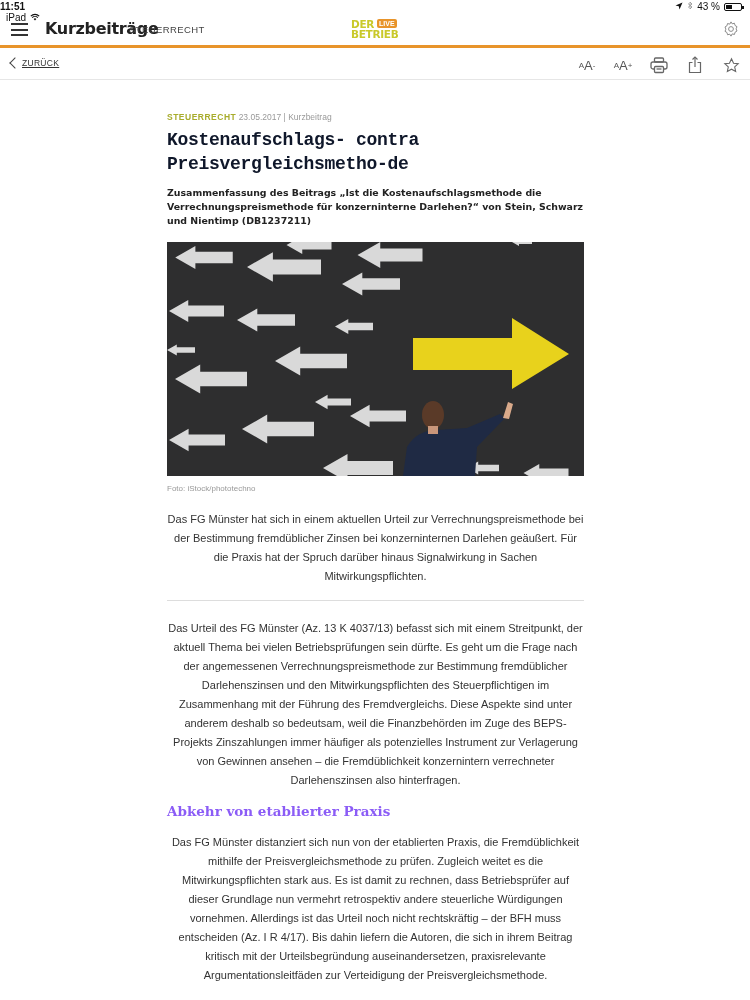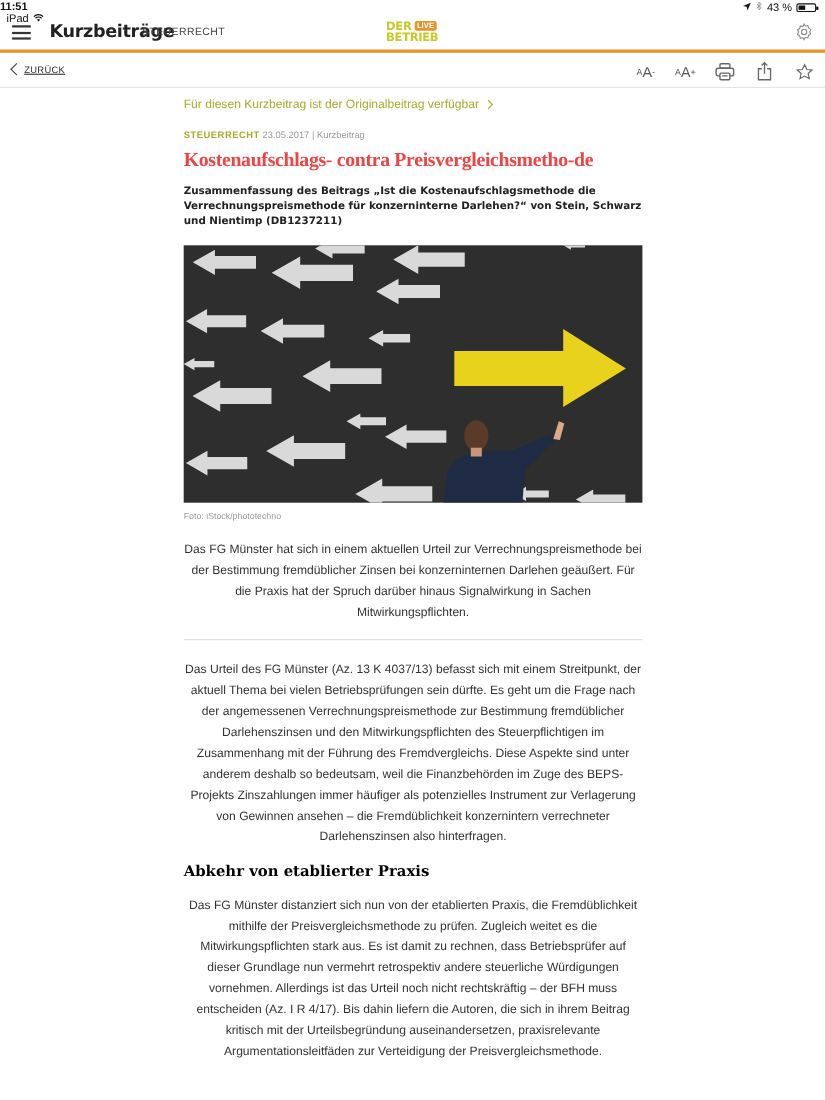--- a/index.html
+++ b/index.html
@@ -33,34 +33,34 @@
   .back .label { font-size: 8.5px; color: #333; letter-spacing: 0.3px; text-decoration: underline; }
   .tools { position: absolute; right: 8px; top: 4px; display: flex; gap: 14px; align-items: center; }
   .tool { width: 22px; height: 20px; display: flex; align-items: center; justify-content: center; color: #555; cursor: pointer; font-size: 13px; }
   .tool .small { font-size: 8px; }
   .tool sup { font-size: 8px; }
 
   
   .content { position: absolute; top: 80px; left: 167px; width: 417px; }
   .orig-link { margin-top: 9px; font-size: 11px; color: #a8ac2c; cursor: pointer; display: flex; align-items: center; gap: 6px; }
   .orig-link .arrow { width: 6px; height: 6px; border-right: 1.3px solid #a8ac2c; border-top: 1.3px solid #a8ac2c; transform: rotate(45deg); }
-  .meta { margin-top: 16px; font-size: 8.5px; color: #999; }
+  .meta { margin-top: 32px; font-size: 8.5px; color: #999; }
   .meta .cat { color: #a8ac2c; font-weight: bold; letter-spacing: 0.5px; }
-  .title { margin-top: 6px; font-family: Liberation Serif, serif; font-weight: bold; font-size: 18px; line-height: 24px; color: #ef4444; letter-spacing: -0.3px; }
+  .title { margin-top: 6px; font-family: Liberation Mono, monospace; font-weight: bold; font-size: 18px; line-height: 24px; color: #0f172a; letter-spacing: -0.3px; }
   .summary { margin-top: 10px; font-family: "DejaVu Sans", sans-serif; font-weight: bold; font-size: 9.4px; line-height: 14px; color: #222; }
 
   .image { margin-top: 14px; width: 417px; height: 234px; background: #2e2e2f; position: relative; overflow: hidden; }
   .image svg { position: absolute; left: 0; top: 0; }
   .caption { margin-top: 8px; font-size: 8px; color: #999; }
 
   .para { font-size: 11px; line-height: 19px; color: #333; text-align: center; }
   .p1 { margin-top: 17px; }
   .divider { margin-top: 14px; height: 1px; background: #ddd; }
   .p2 { margin-top: 18px; }
-  .h2 { margin-top: 13px; font-family: "DejaVu Serif", serif; font-weight: bold; font-size: 13.5px; color: #000000; }
+  .h2 { margin-top: 13px; font-family: "DejaVu Serif", serif; font-weight: bold; font-size: 13.5px; color: #8b5cf6; }
   .p3 { margin-top: 14px; }
 </style>
 </head>
 <body>
 
 <div class="statusbar">
   <div class="left">
     <span>iPad</span>
     <span>
       <svg width="10" height="8" viewBox="0 0 10 8">
@@ -143,24 +143,20 @@
     </div>
     <div class="tool">
       <svg width="17" height="17" viewBox="0 0 24 24" fill="none" stroke="#666" stroke-width="1.5">
         <path d="M12 2.5l2.9 6.2 6.6.7-5 4.5 1.4 6.6L12 17.2 6.1 20.5l1.4-6.6-5-4.5 6.6-.7z"></path>
       </svg>
     </div>
   </div>
 </div>
 
 <div class="content">
-  <div class="orig-link">
-    <span>Für diesen Kurzbeitrag ist der Originalbeitrag verfügbar</span>
-    <span class="arrow"></span>
-  </div>
 
   <div class="meta">
     <span class="cat">STEUERRECHT</span>
     <span>23.05.2017</span>
     <span>|</span>
     <span>Kurzbeitrag</span>
   </div>
 
   <h1 class="title">Kostenaufschlags- contra Preisvergleichsmetho-de</h1>
   <div class="summary">Zusammenfassung des Beitrags „Ist die Kostenaufschlagsmethode die Verrechnungspreismethode für konzerninterne Darlehen?“ von Stein, Schwarz und Nientimp (DB1237211)</div>

